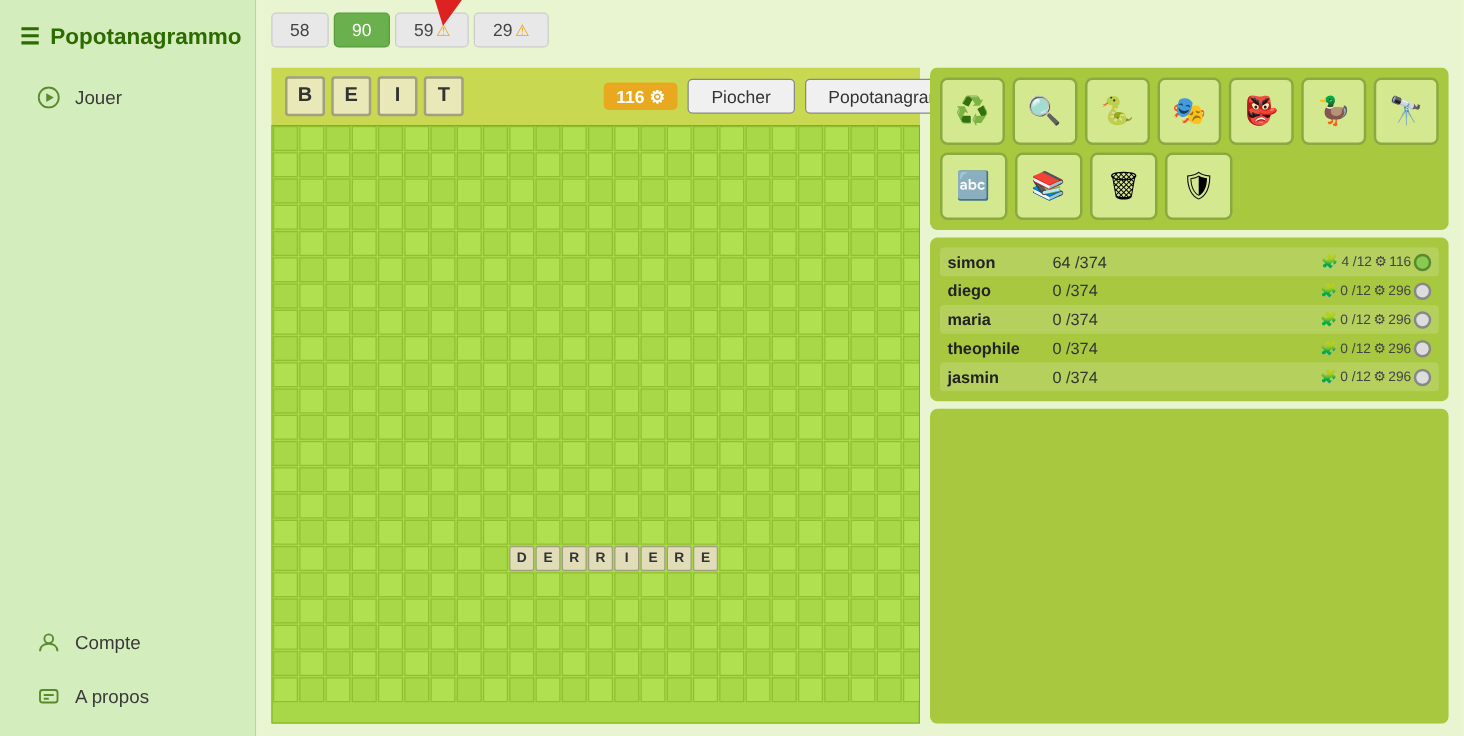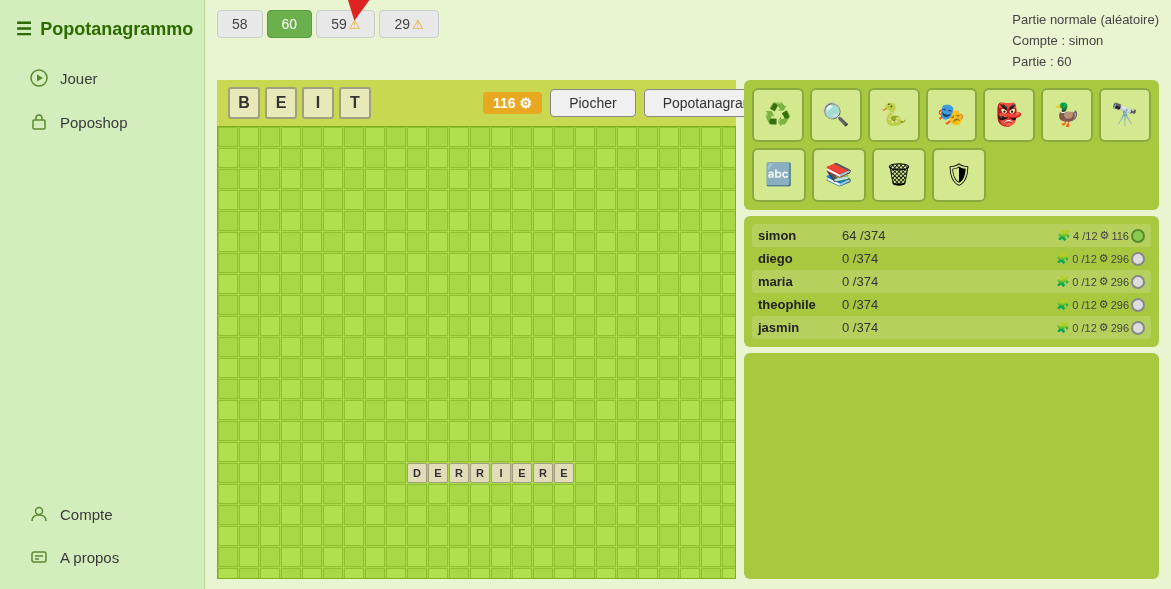--- a/index.html
+++ b/index.html
@@ -293,29 +293,20 @@
     <span class="icon">
       <svg width="18" height="18" viewBox="0 0 18 18">
           <circle cx="9" cy="9" r="8" fill="none" stroke="#5a8a30" stroke-width="1.5"></circle>
           <path d="M7 5.5l6 3.5-6 3.5z" fill="#5a8a30"></path>
         </svg>
     </span>
     <span>Jouer</span>
   </div>
 
 
-  <div class="sidebar-nav-item">
-    <span class="icon">
-      <svg width="18" height="18" viewBox="0 0 18 18">
-          <rect x="3" y="7" width="12" height="9" rx="1" fill="none" stroke="#5a8a30" stroke-width="1.5"></rect>
-          <path d="M6 7V5a3 3 0 016 0v2" fill="none" stroke="#5a8a30" stroke-width="1.5"></path>
-        </svg>
-    </span>
-    <span>Poposhop</span>
-  </div>
 
   <div class="sidebar-bottom">
     <div class="sidebar-nav-item">
       <span class="icon">
         <svg width="18" height="18" viewBox="0 0 18 18">
             <circle cx="9" cy="6" r="3.5" fill="none" stroke="#5a8a30" stroke-width="1.5"></circle>
             <path d="M2 16c0-4 3-6 7-6s7 2 7 6" fill="none" stroke="#5a8a30" stroke-width="1.5"></path>
           </svg>
       </span>
       <span>Compte</span>
@@ -336,21 +327,21 @@
 <div id="main">
 
   <div class="top-info">
     <div style="position:relative;" class="tabs-area">
 
       <div class="tab-bar">
         <div class="tab">
           <span>58</span>
         </div>
         <div class="tab active">
-          <span>60</span>
+          <span>90</span>
         </div>
         <div class="tab tab-warning">
           <span>59</span>
           <span class="warn-icon">⚠</span>
         </div>
         <div class="tab tab-warning">
           <span>29</span>
           <span class="warn-icon">⚠</span>
         </div>
       </div>
@@ -358,25 +349,20 @@
       <svg class="arrow-svg" width="120" height="80" viewBox="0 0 120 80">
         <defs>
           <marker id="arrowhead" markerWidth="8" markerHeight="8" refX="4" refY="4" orient="auto">
             <path d="M0,0 L0,8 L8,4 z" fill="#dd2222"></path>
           </marker>
         </defs>
         <path d="M100,5 C80,5 30,5 20,65" stroke="#dd2222" stroke-width="4" fill="none" marker-end="url(#arrowhead)"></path>
       </svg>
     </div>
 
-    <div class="game-info-right">
-      <div>Partie normale (aléatoire)</div>
-      <div>Compte : simon</div>
-      <div>Partie :  60</div>
-    </div>
   </div>
 
   <div class="game-area">
 
     <div style="display:flex;flex-direction:column;flex:1;min-width:0;">
 
       <div class="board-header">
         <div class="board-rack">
           <div class="tile">B</div>
           <div class="tile">E</div>

